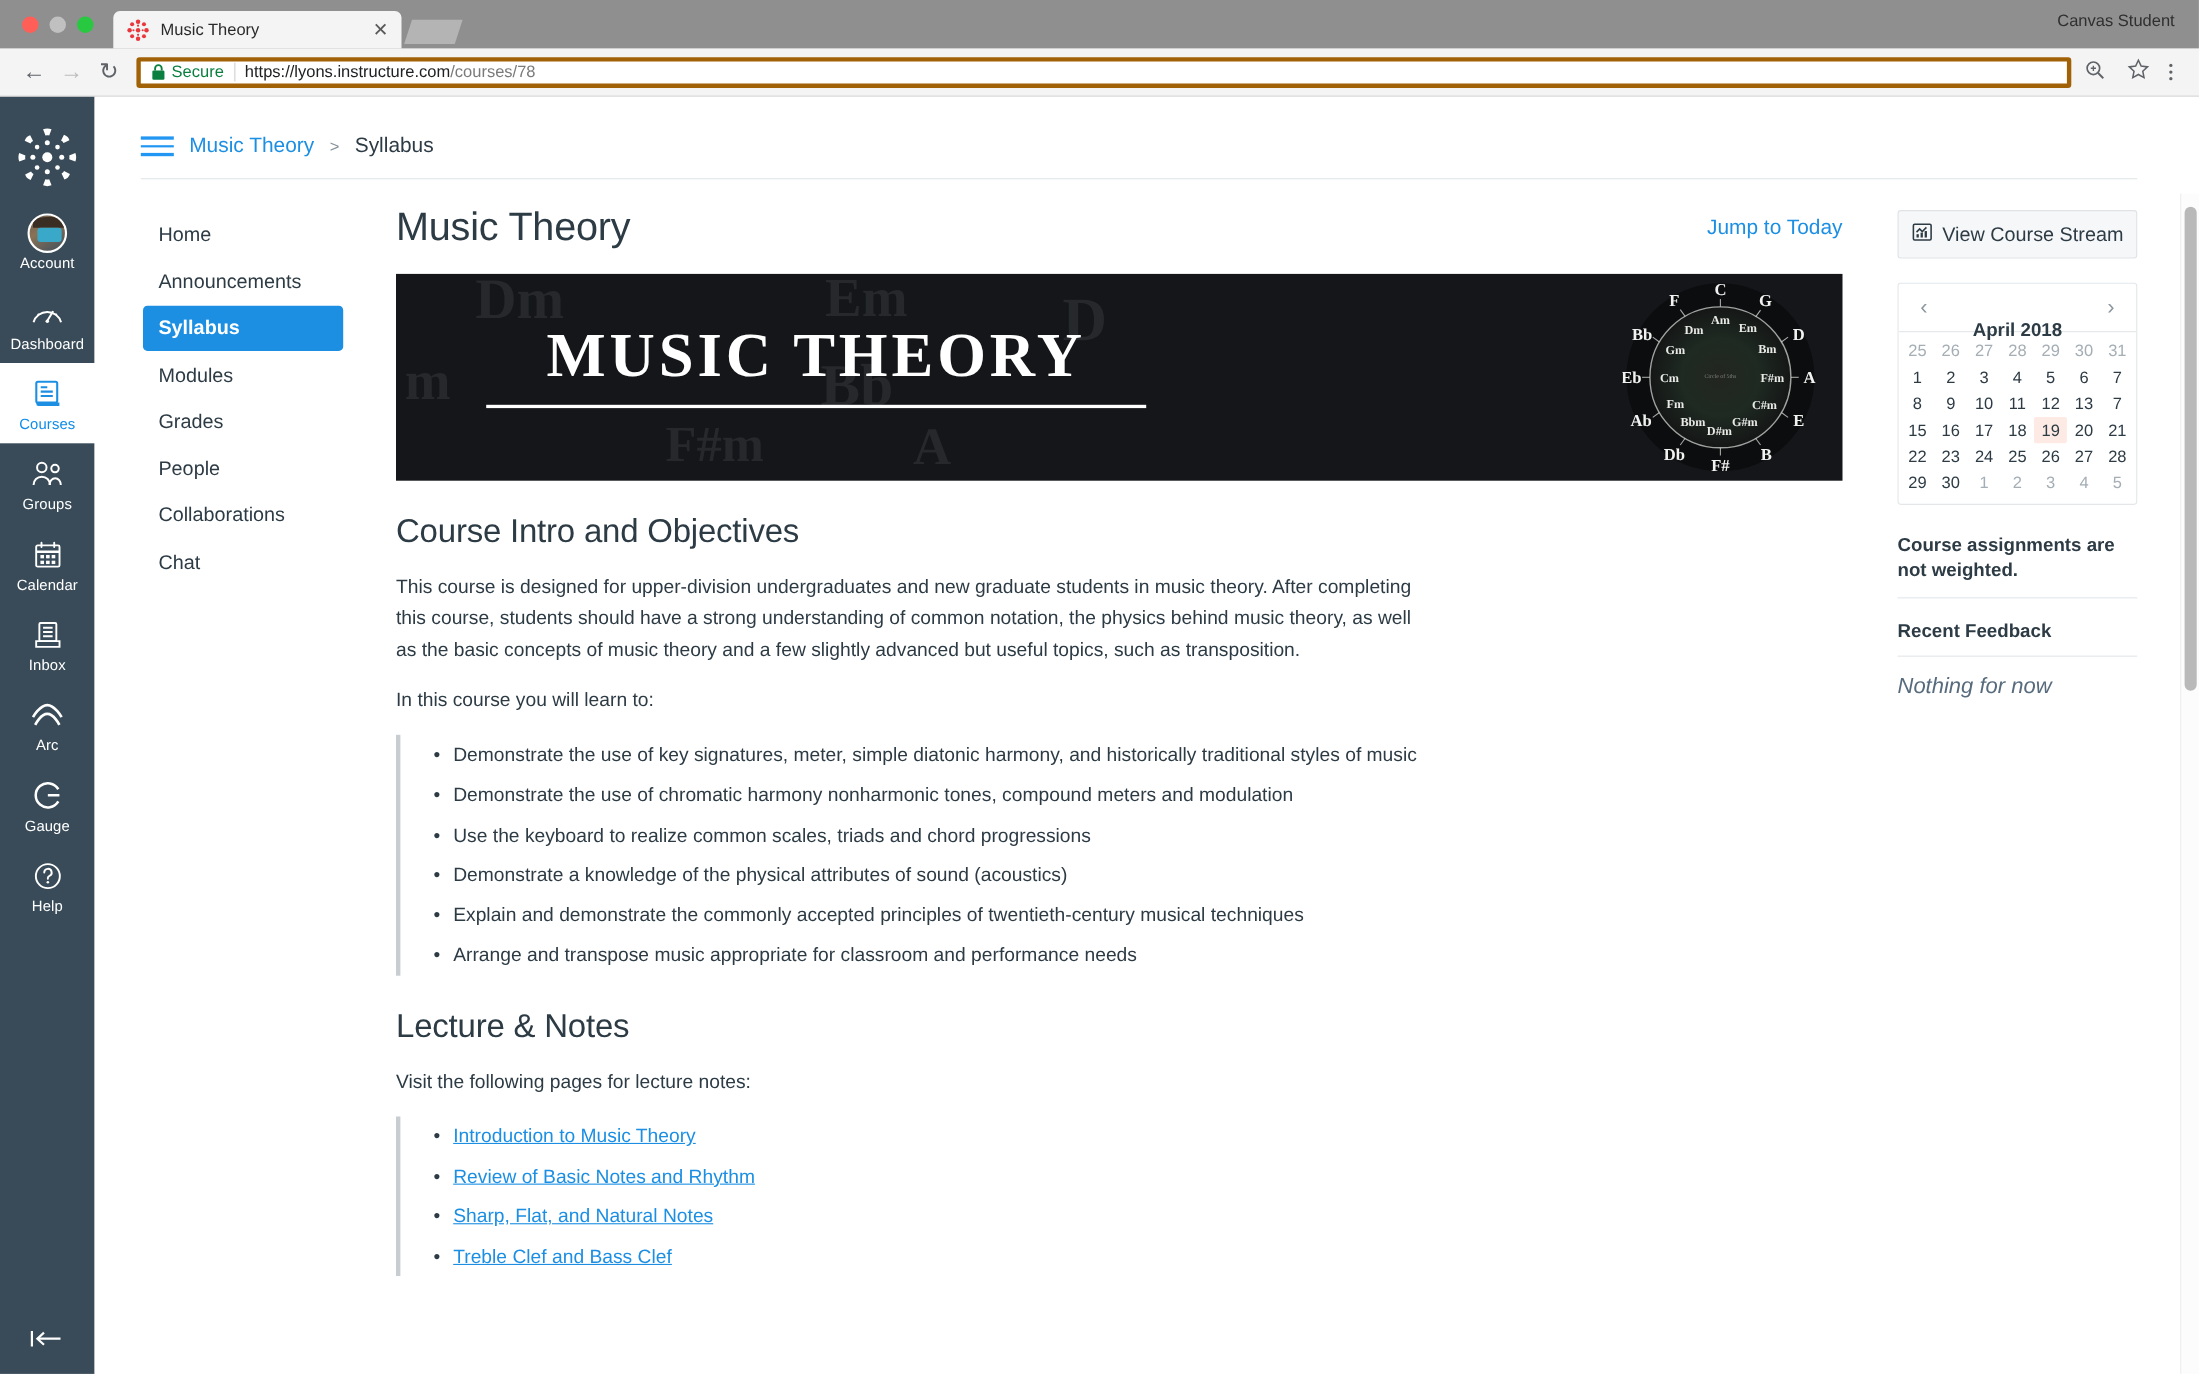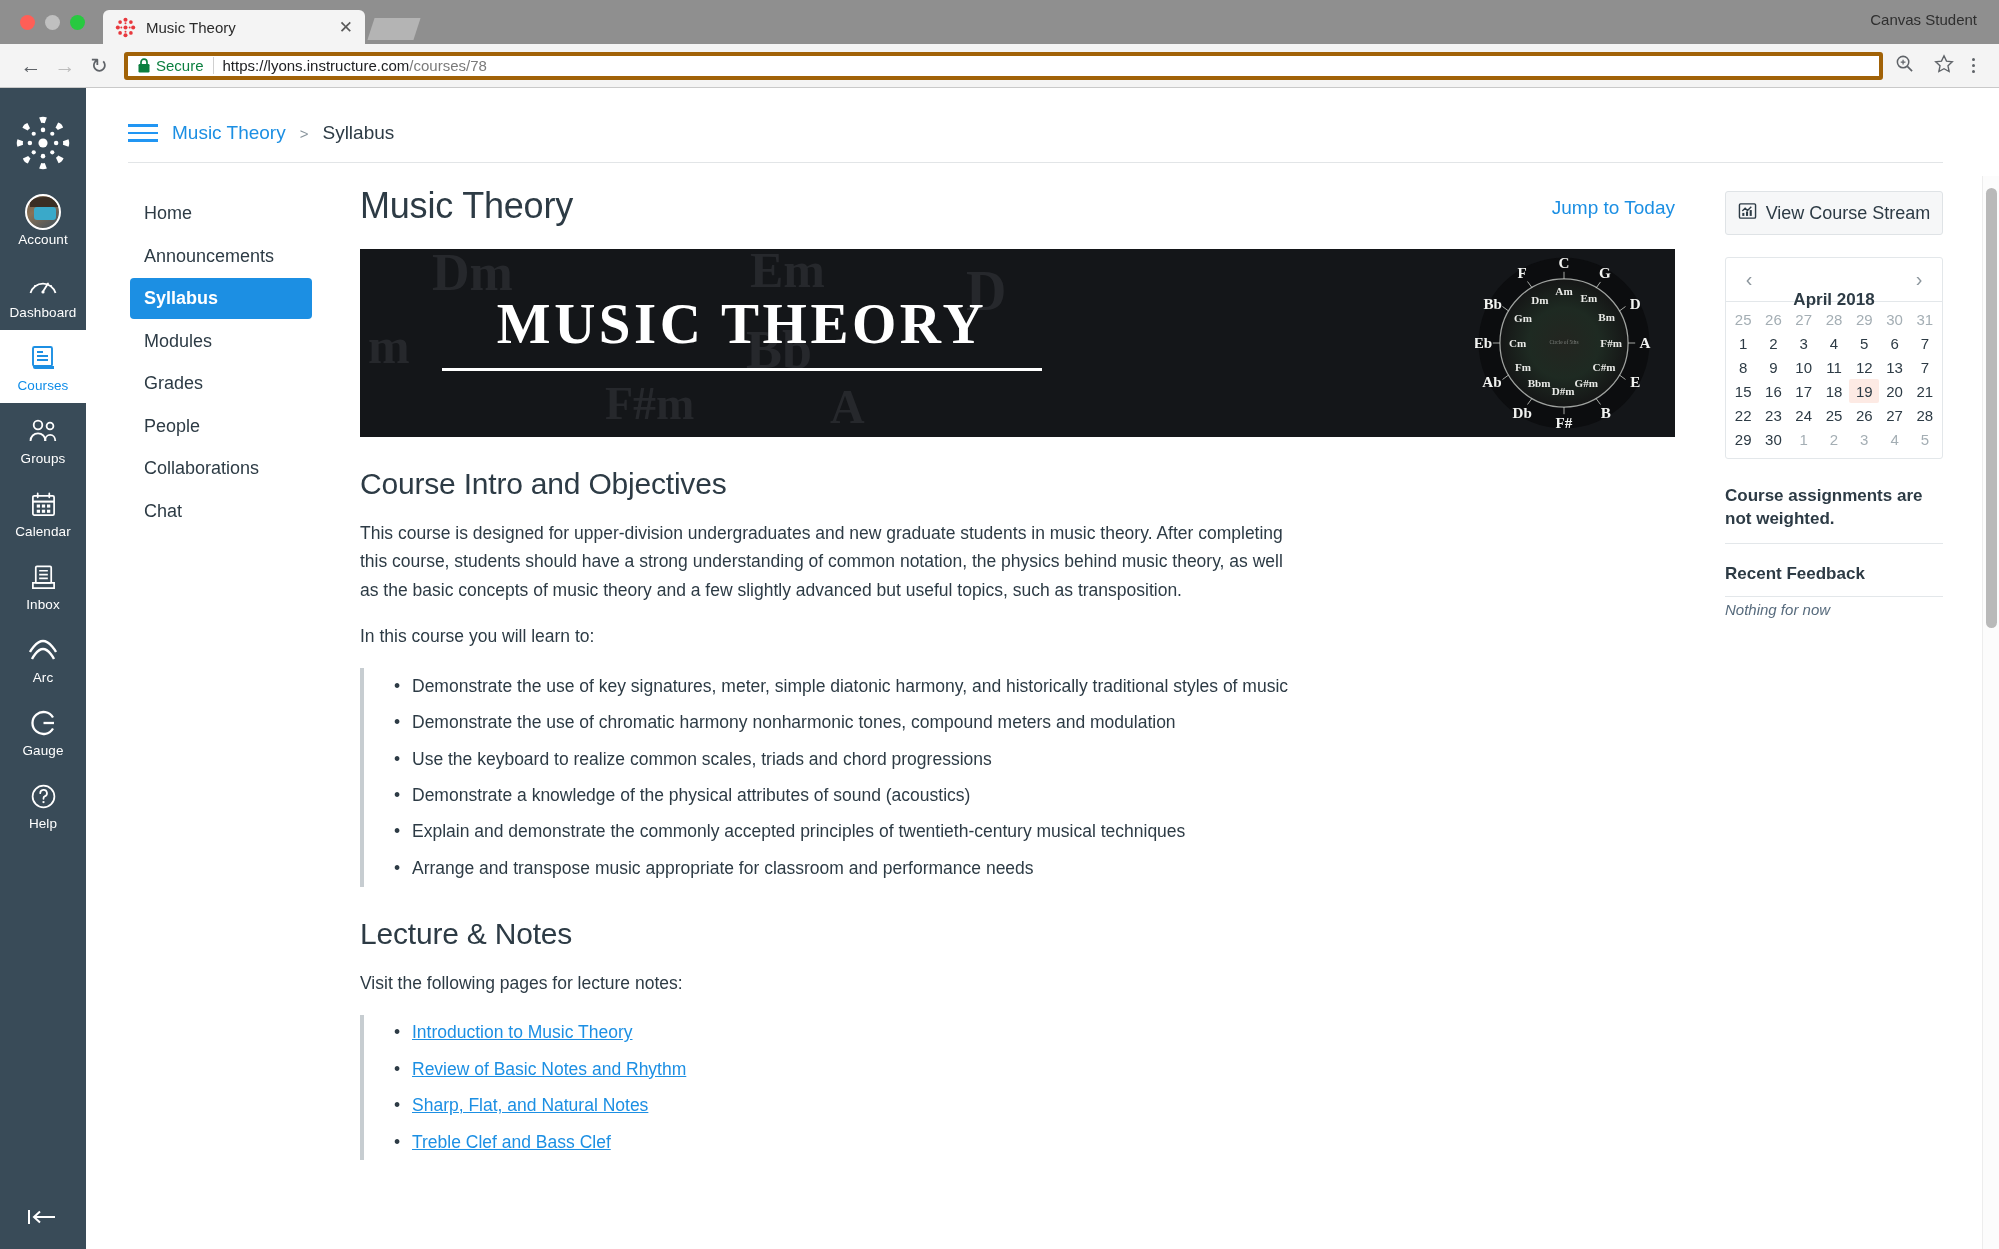--- a/index.html
+++ b/index.html
@@ -213,21 +213,21 @@
   }
   .mc-day.other { color: #a4aeb4; }
   .mc-day.today { background: #fdeae4; }
 
   .rb-note {
     margin-top: 26px; font-size: 17px; font-weight: bold;
     color: #2d3b45; line-height: 1.35;
   }
   .rb-rule { margin-top: 12px; height: 1px; background: #e3e7ea; }
   .rb-heading { margin-top: 20px; font-size: 17px; font-weight: bold; color: #2d3b45; }
-  .rb-empty { margin-top: 4px; font-size: 15px; font-style: italic; color: #576b7d; }
+  .rb-empty { margin-top: 16px; font-size: 20px; font-style: italic; color: #576b7d; }
 
   
   .scrollbar {
     position: absolute; right: 0; top: 88px; width: 17px; bottom: 0;
     background: #fcfcfc; border-left: 1px solid #ededed;
   }
   .scroll-thumb {
     position: absolute; left: 3px; top: 12px; width: 11px; height: 440px;
     background: #b9b9b9; border-radius: 6px;
   }

